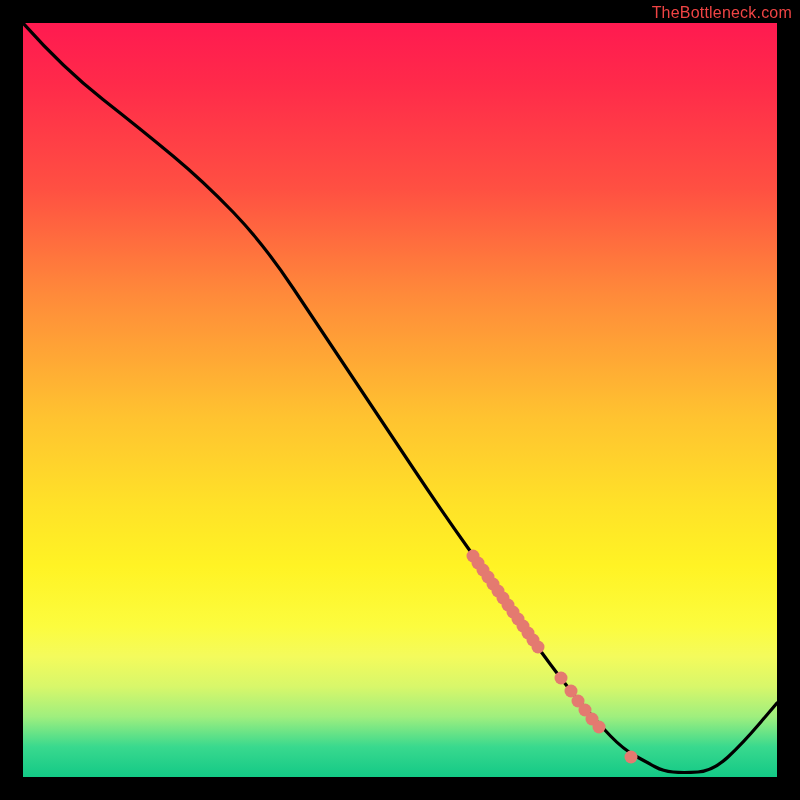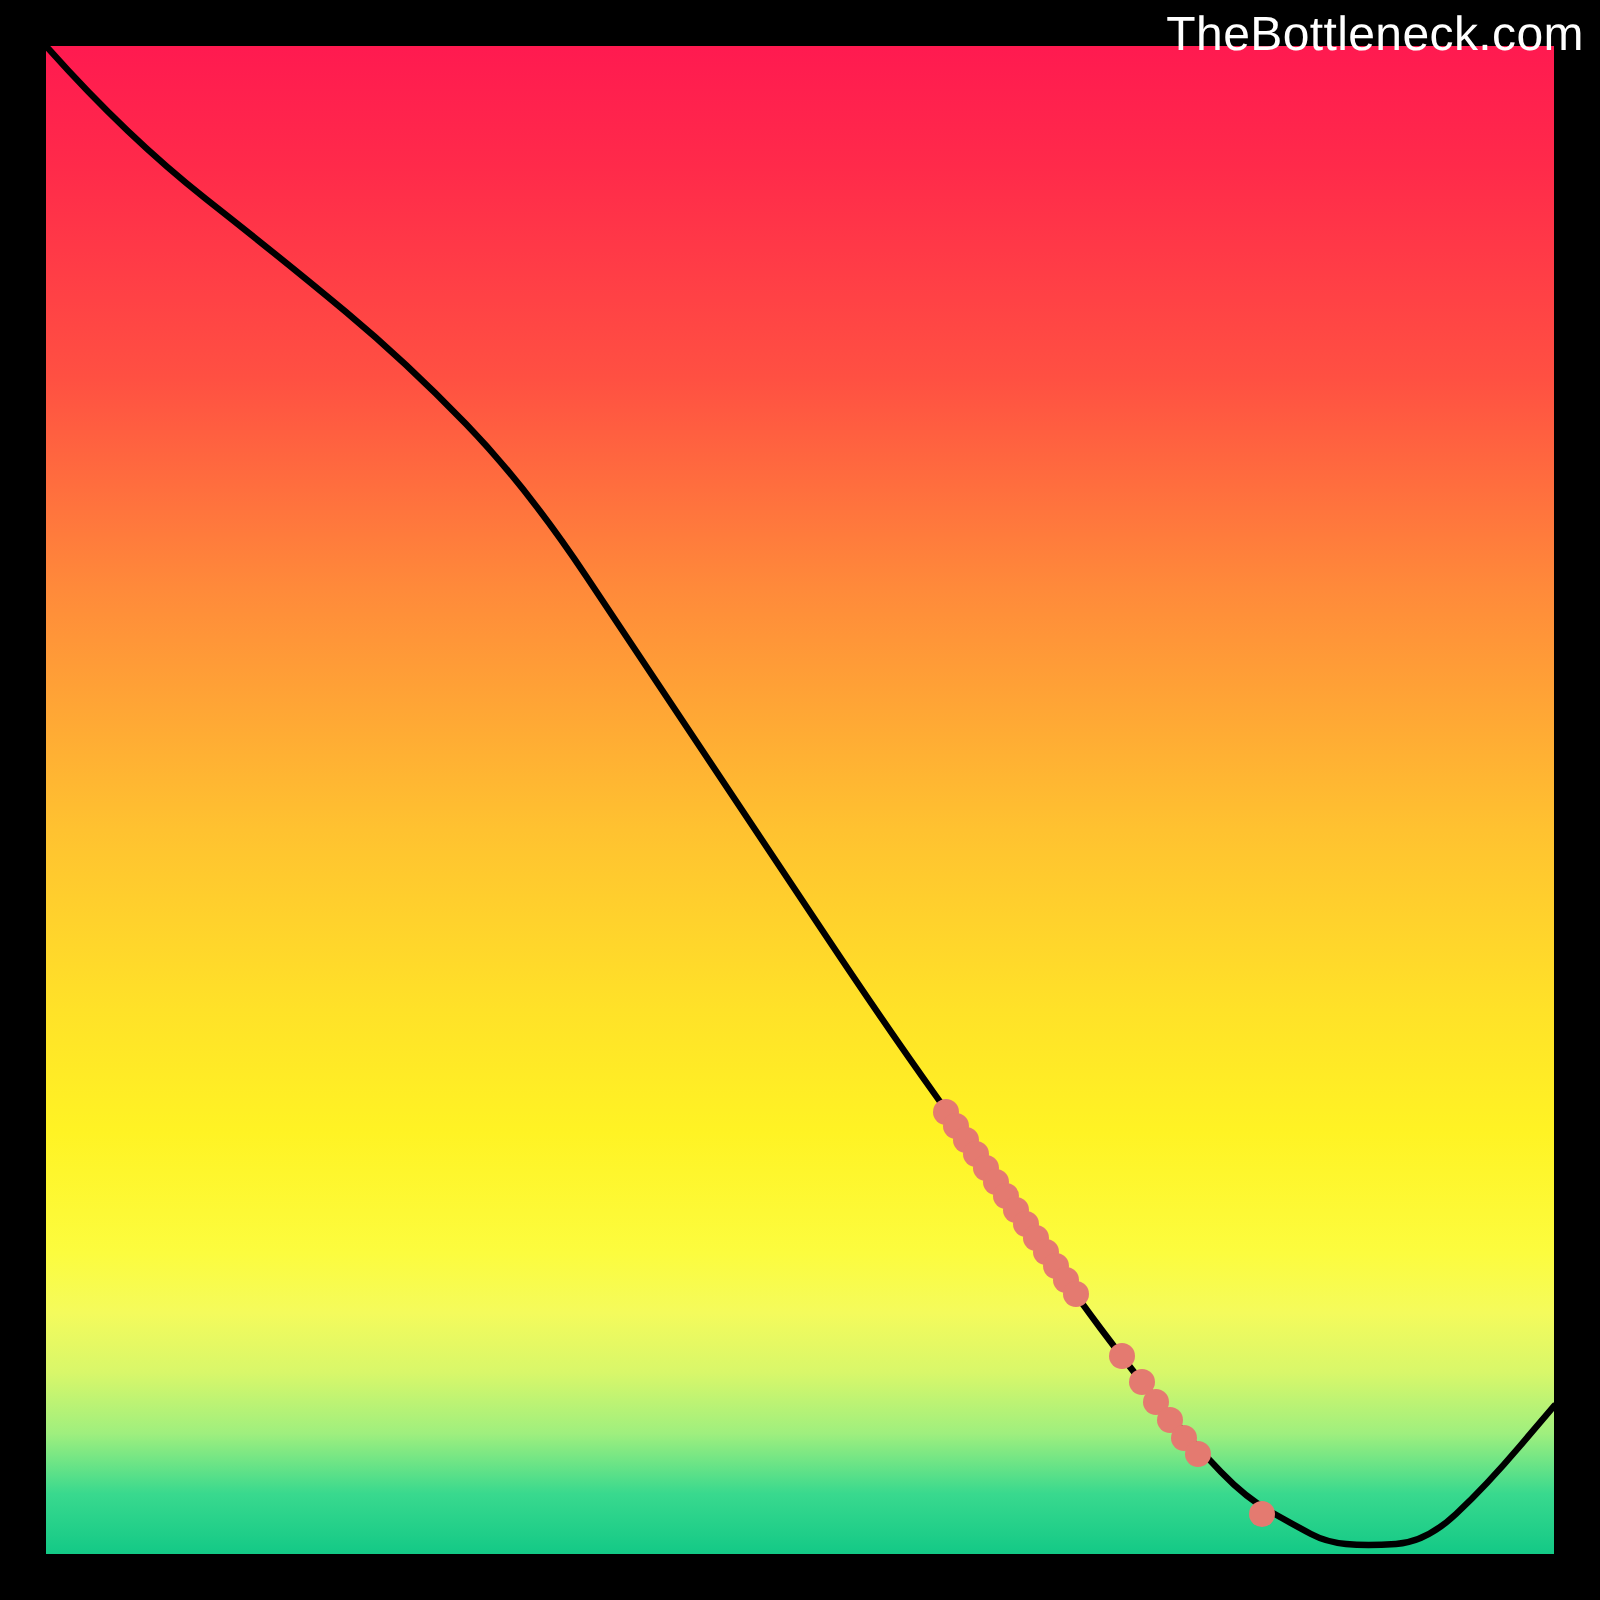--- a/index.html
+++ b/index.html
@@ -46,22 +46,22 @@
     );
   }
   .svg-layer {
     position: absolute;
     inset: 0;
   }
   .watermark {
     position: absolute;
     top: 4px;
     right: 8px;
-    color: #ffffff;
-    font-size: 24px;
+    color: #ef4444;
+    font-size: 16px;
     font-weight: 400;
     letter-spacing: 0.2px;
     user-select: none;
     margin-left: 28px;
   }
 </style>
 </head>
 <body>
 
 <div class="frame">

